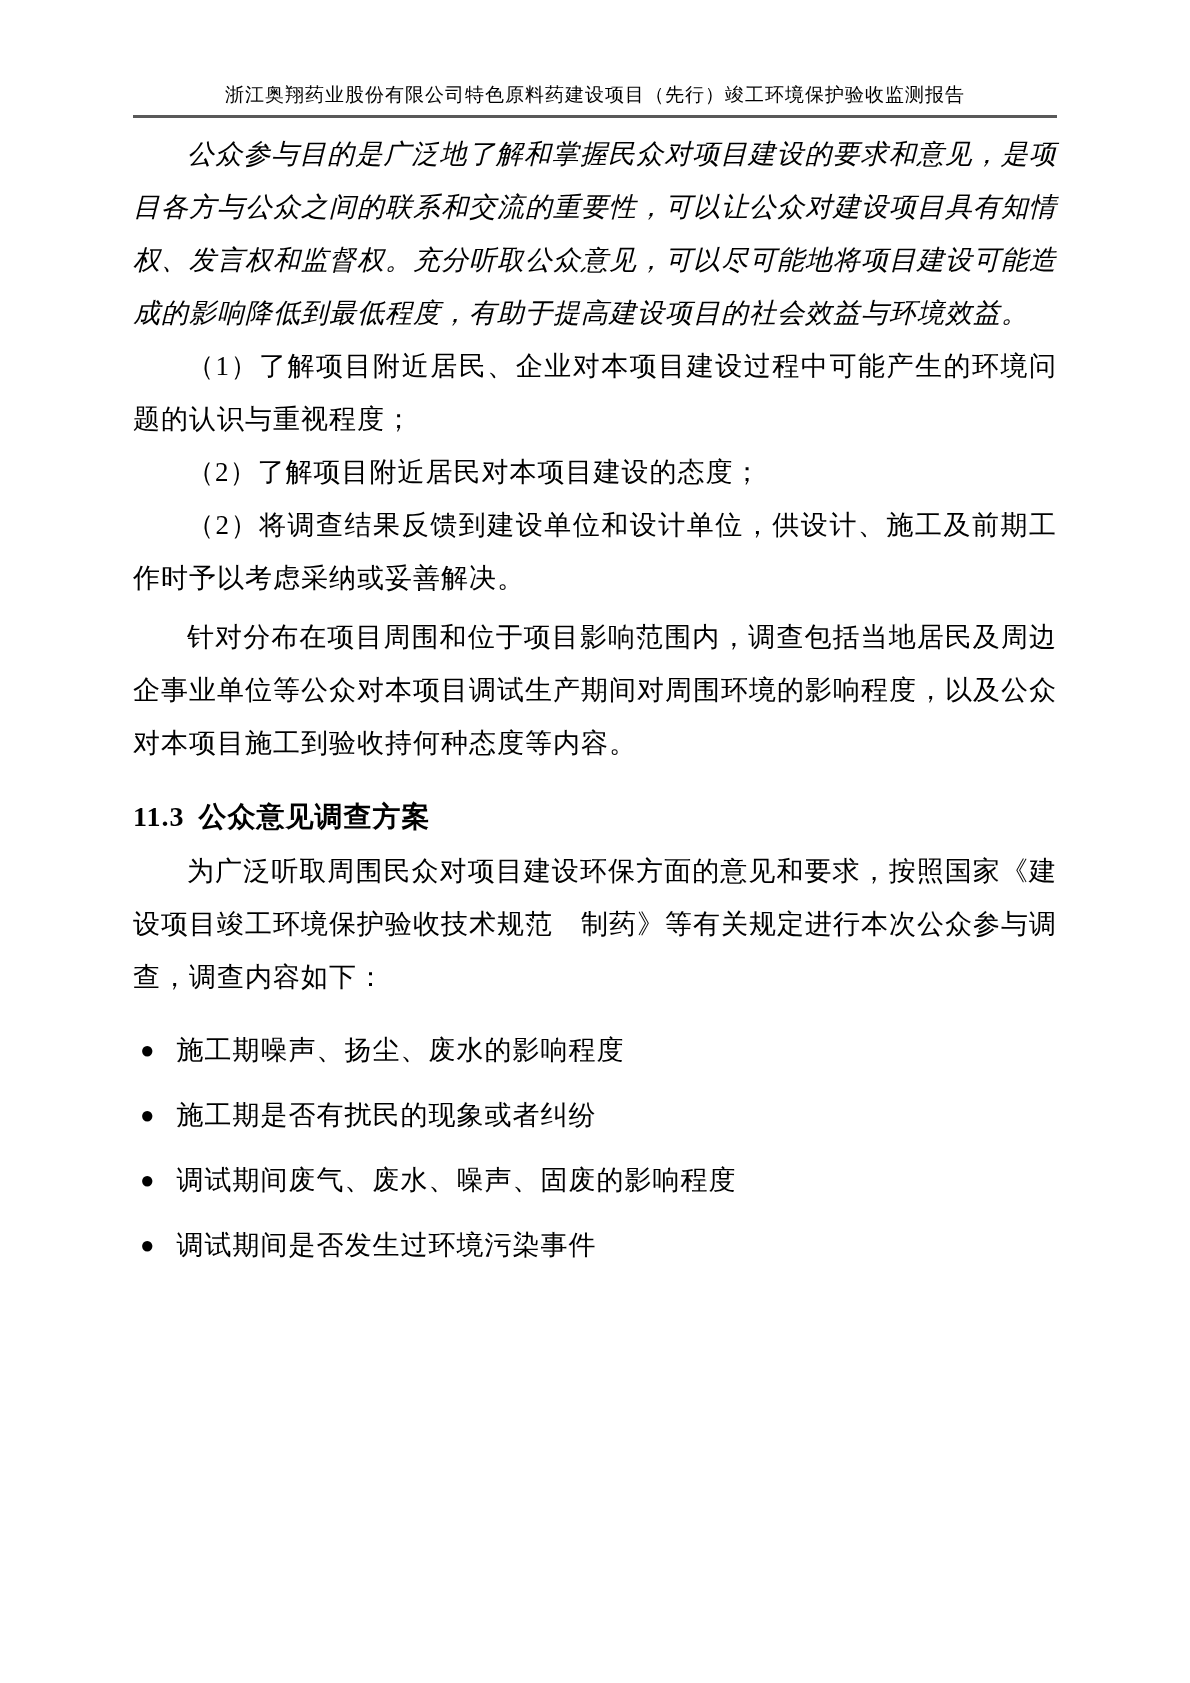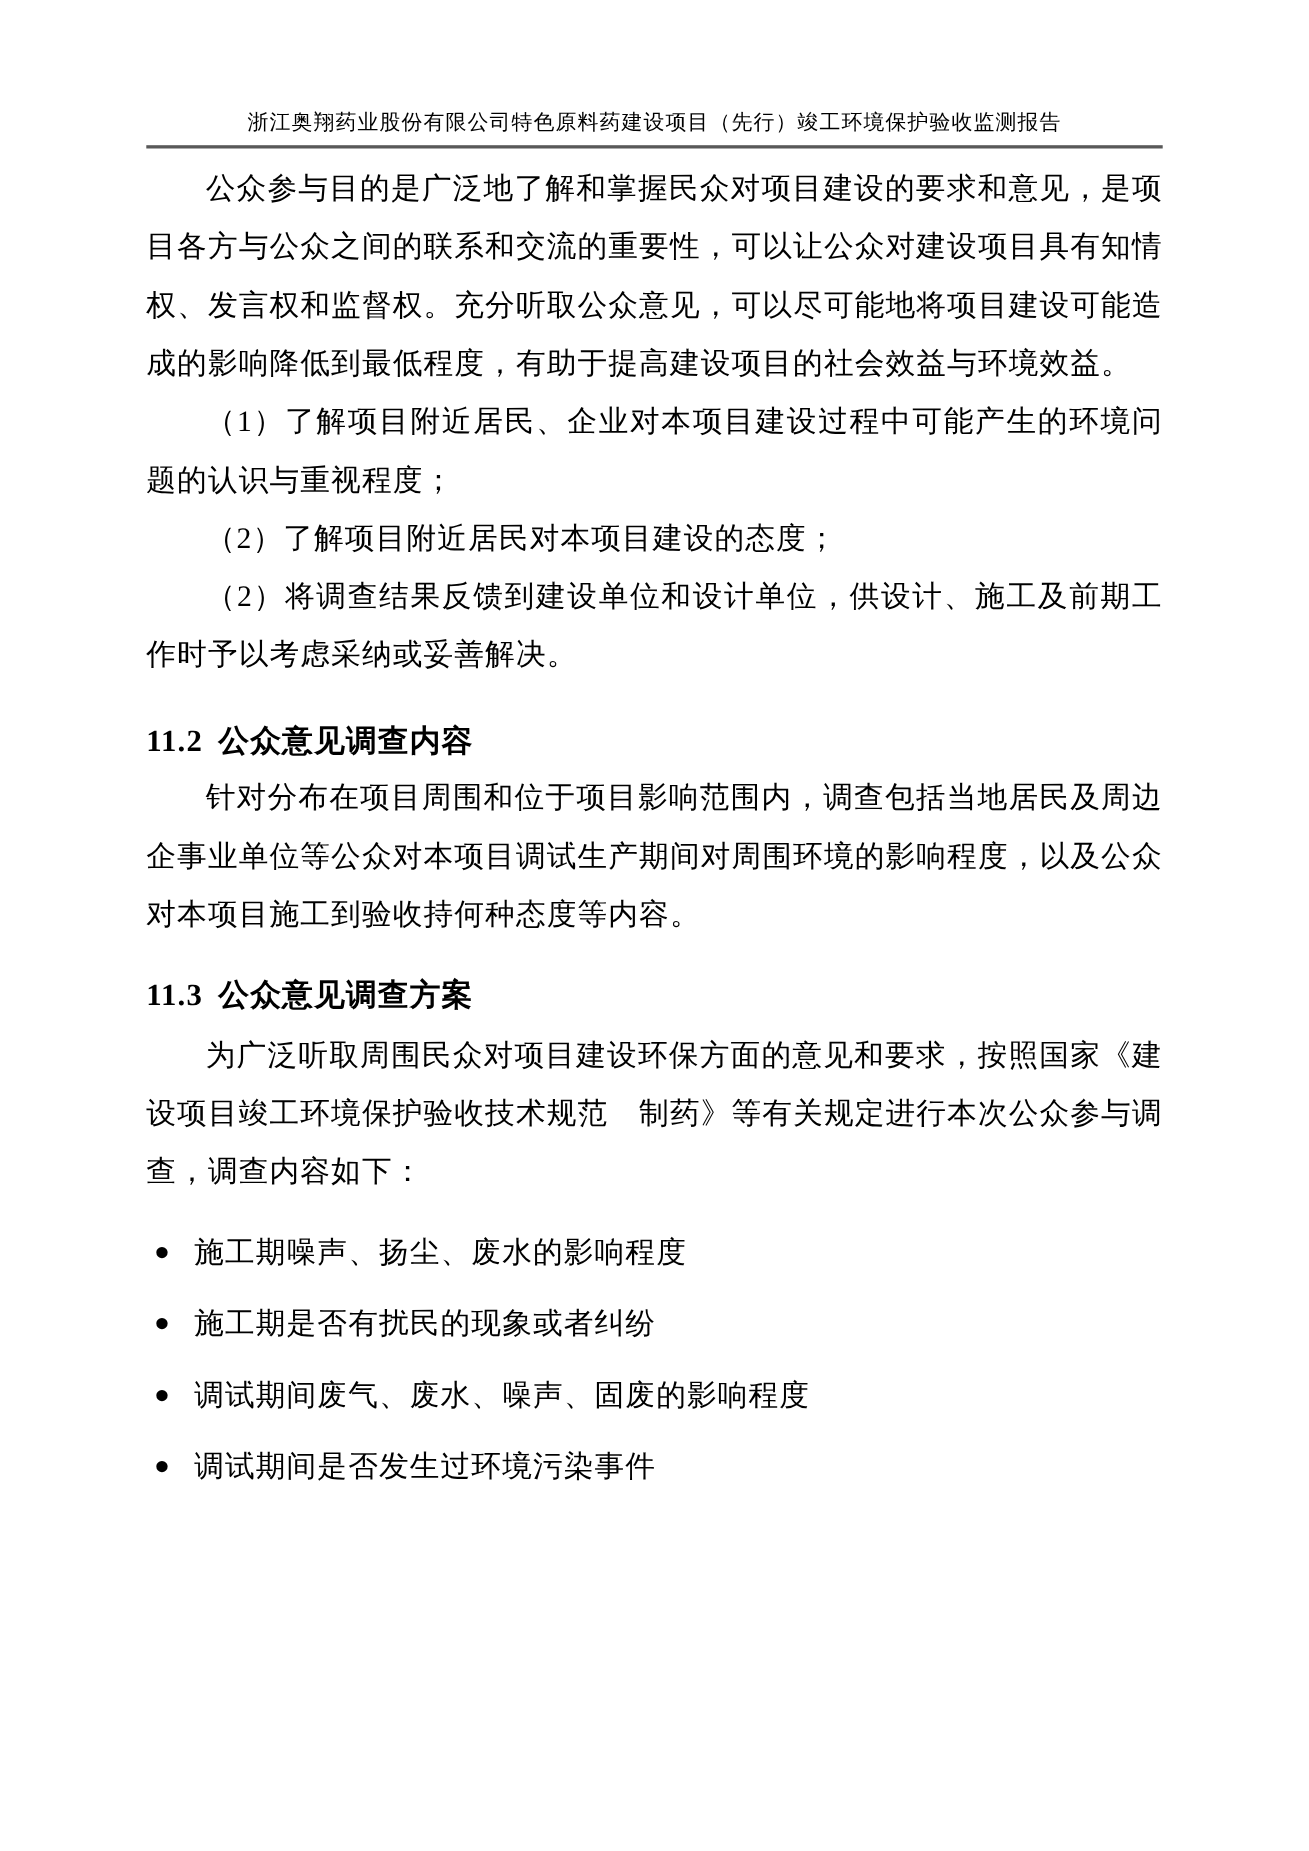--- a/index.html
+++ b/index.html
@@ -11,21 +11,21 @@
     position: relative;
     width: 1190px;
     height: 1683px;
     margin: 0 auto;
     background: #ffffff;
     color: #000000;
     font-family: "Liberation Serif", "DejaVu Serif", serif;
     overflow: hidden;
   }
   .content {
-    padding: 17px 133px;
+    padding: 0 133px;
   }
   
   .header-title {
     padding-top: 84px;
     text-align: center;
     font-size: 19px;
     line-height: 22px;
     letter-spacing: 1px;
   }
   .header-rule {
@@ -56,21 +56,21 @@
   .sec-3 .section-heading { margin-top: 28px; }
   
   .body-paragraph {
     margin: 0;
     font-size: 27px;
     line-height: 53px;
     letter-spacing: 1px;
     text-align: justify;
     text-indent: 2em;
   }
-  .sec-1 .body-paragraph:first-of-type { margin-top: 10px; }
+  .sec-1 .body-paragraph:first-of-type { margin-top: 10px; font-style: italic; }
   .sec-2 .body-paragraph:first-of-type { margin-top: 6px; }
   .sec-3 .body-paragraph:first-of-type { margin-top: 9px; }
   
   .bullet-list {
     list-style: none;
     margin: 31px 0 0 0;
     padding: 0;
   }
   .bullet-item {
     display: flex;
@@ -120,23 +120,20 @@
 
 
     <section class="sec-1">
       <p class="body-paragraph">公众参与目的是广泛地了解和掌握民众对项目建设的要求和意见，是项目各方与公众之间的联系和交流的重要性，可以让公众对建设项目具有知情权、发言权和监督权。充分听取公众意见，可以尽可能地将项目建设可能造成的影响降低到最低程度，有助于提高建设项目的社会效益与环境效益。</p>
       <p class="body-paragraph">（1）了解项目附近居民、企业对本项目建设过程中可能产生的环境问题的认识与重视程度；</p>
       <p class="body-paragraph">（2）了解项目附近居民对本项目建设的态度；</p>
       <p class="body-paragraph">（2）将调查结果反馈到建设单位和设计单位，供设计、施工及前期工作时予以考虑采纳或妥善解决。</p>
     </section>
 
     <section class="sec-2">
-      <h2 class="section-heading">
-        <span class="sec-num">11.2</span><span>公众意见调查内容</span>
-      </h2>
       <p class="body-paragraph">针对分布在项目周围和位于项目影响范围内，调查包括当地居民及周边企事业单位等公众对本项目调试生产期间对周围环境的影响程度，以及公众对本项目施工到验收持何种态度等内容。</p>
     </section>
 
     <section class="sec-3">
       <h2 class="section-heading">
         <span class="sec-num">11.3</span><span>公众意见调查方案</span>
       </h2>
       <p class="body-paragraph">为广泛听取周围民众对项目建设环保方面的意见和要求，按照国家《建设项目竣工环境保护验收技术规范　制药》等有关规定进行本次公众参与调查，调查内容如下：</p>
     </section>
 

